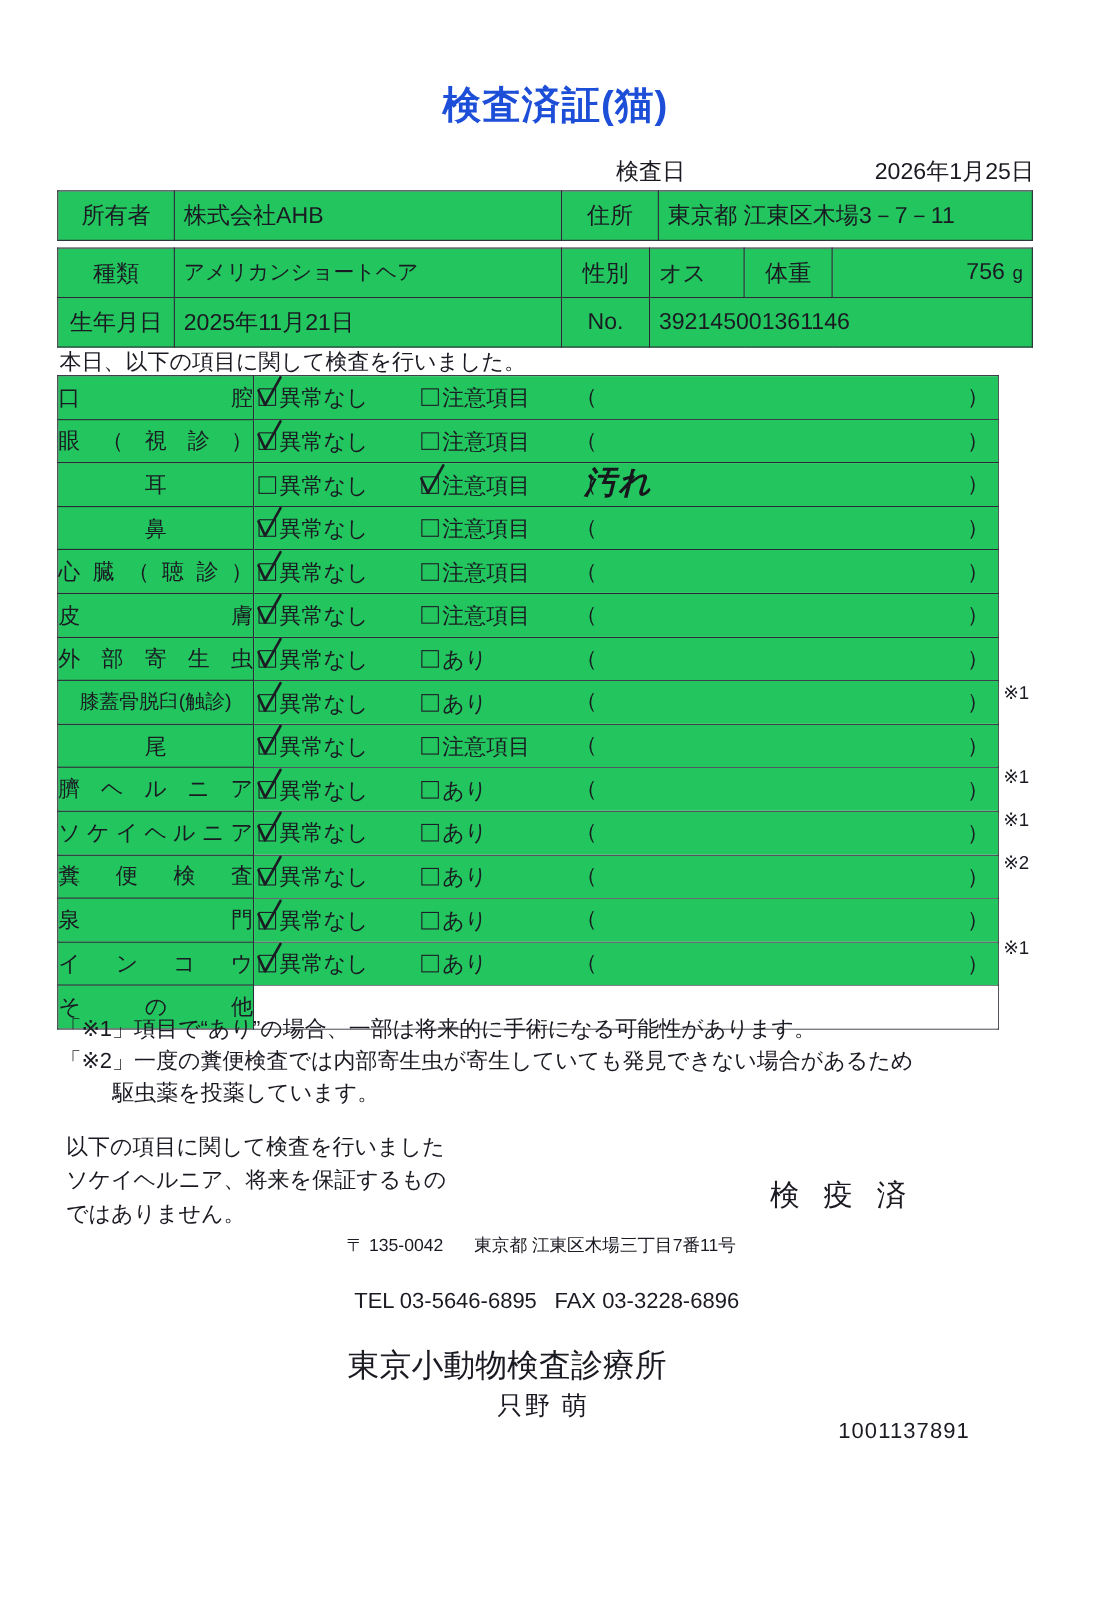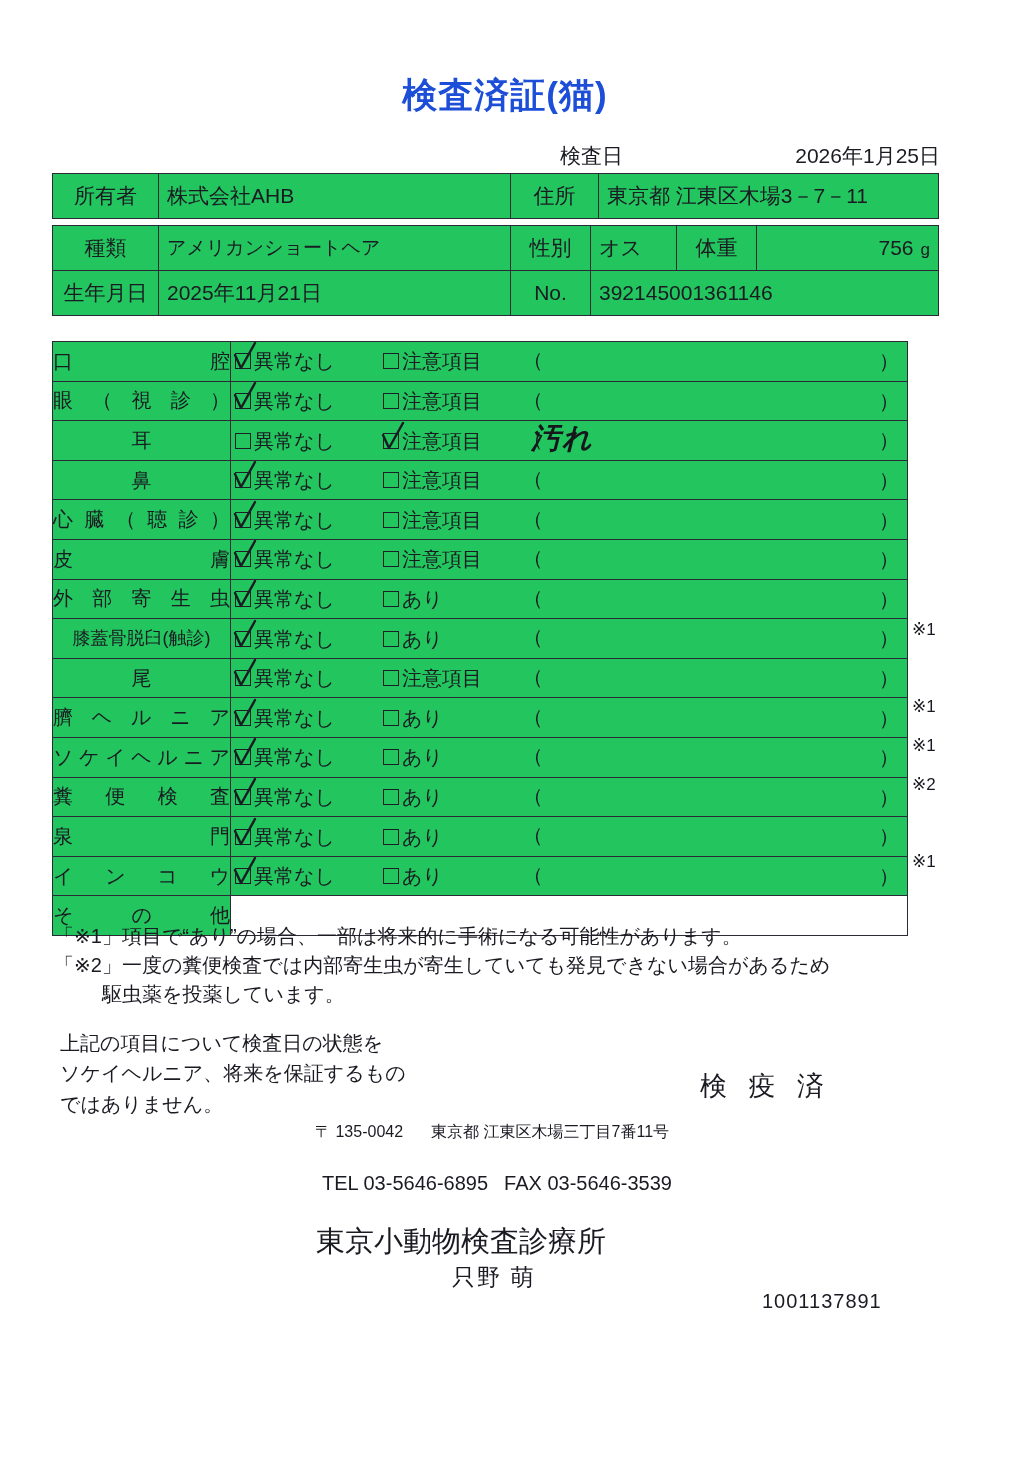--- a/index.html
+++ b/index.html
@@ -326,20 +326,21 @@
       </tr>
       <tr>
         <td class="lbl">生年月日</td>
         <td class="val">2025年11月21日</td>
         <td class="lbl">No.</td>
         <td class="val" colspan="3">392145001361146</td>
       </tr>
     </tbody>
   </table>
 
+  <div class="intro-line">本日、以下の項目に関して検査を行いました。</div>
 
   <table class="tbl" id="exam-table">
     <colgroup>
         <col style="width:178px">
         <col>
       </colgroup>
     <tbody id="exam-tbody">
         <tr>
           <td class="item-label">口腔</td>
           <td class="item-body"><span class="opt opt-a"><span class="box"><svg class="tick" viewBox="0 0 26 32">
@@ -448,32 +449,32 @@
       <div class="star-cell">※1</div>
     </div>
 
   <div class="footnotes">
     <div>「※1」項目で“あり”の場合、一部は将来的に手術になる可能性があります。</div>
     <div>「※2」一度の糞便検査では内部寄生虫が寄生していても発見できない場合があるため</div>
     <span class="fn-indent">駆虫薬を投薬しています。</span>
   </div>
 
   <div class="disclaimer">
-    <div>上記の項目について検査日の状態を</div>
+    <div>以下の項目に関して検査を行いました</div>
     <div>ソケイヘルニア、将来を保証するもの</div>
     <div>ではありません。</div>
   </div>
 
   <div class="stamp">検 疫 済</div>
 
   <div class="addr-line">
     <span class="addr-zip"><span>〒</span> <span>135-0042</span></span><span>東京都 江東区木場三丁目7番11号</span>
   </div>
 
   <div class="tel-line">
-    <span>TEL 03-5646-6895</span><span class="tel-fax-gap"></span><span>FAX 03-5646-3539</span>
+    <span>TEL 03-5646-6895</span><span class="tel-fax-gap"></span><span>FAX 03-3228-6896</span>
   </div>
 
   <div class="clinic-name">東京小動物検査診療所</div>
   <div class="vet-name">只野 萌</div>
   <div class="ref-number">1001137891</div>
 
 </div>
 
 </body></html>

